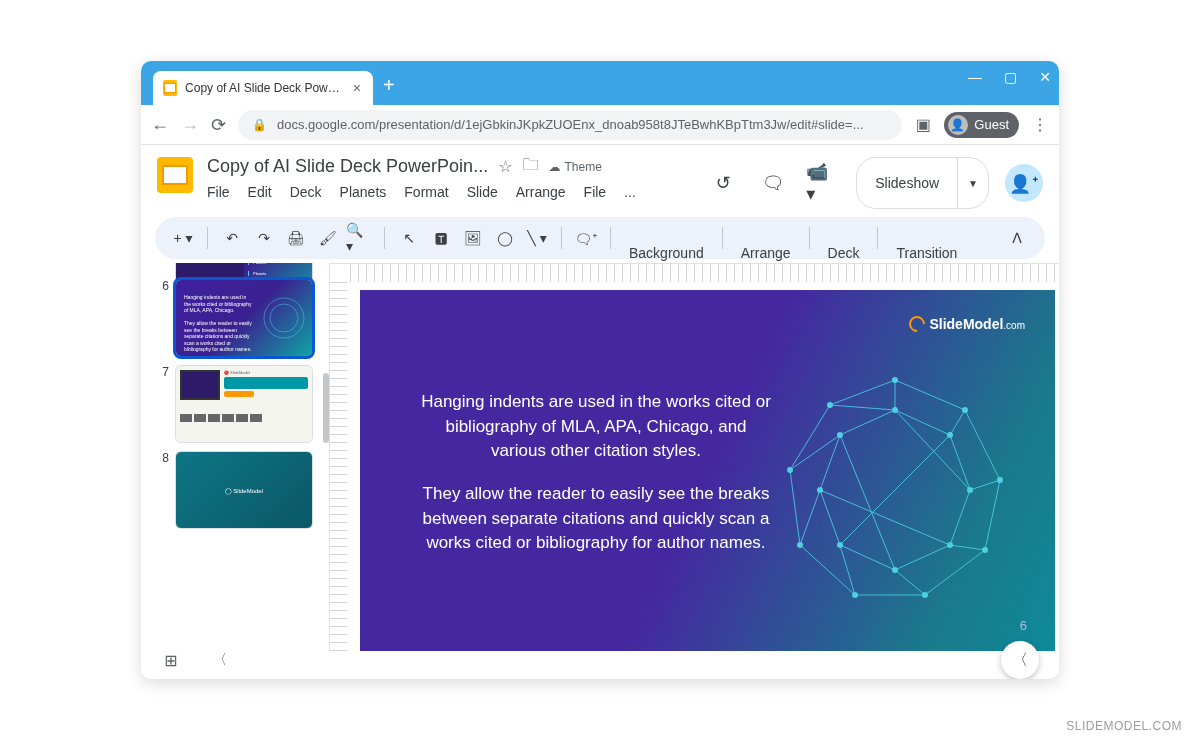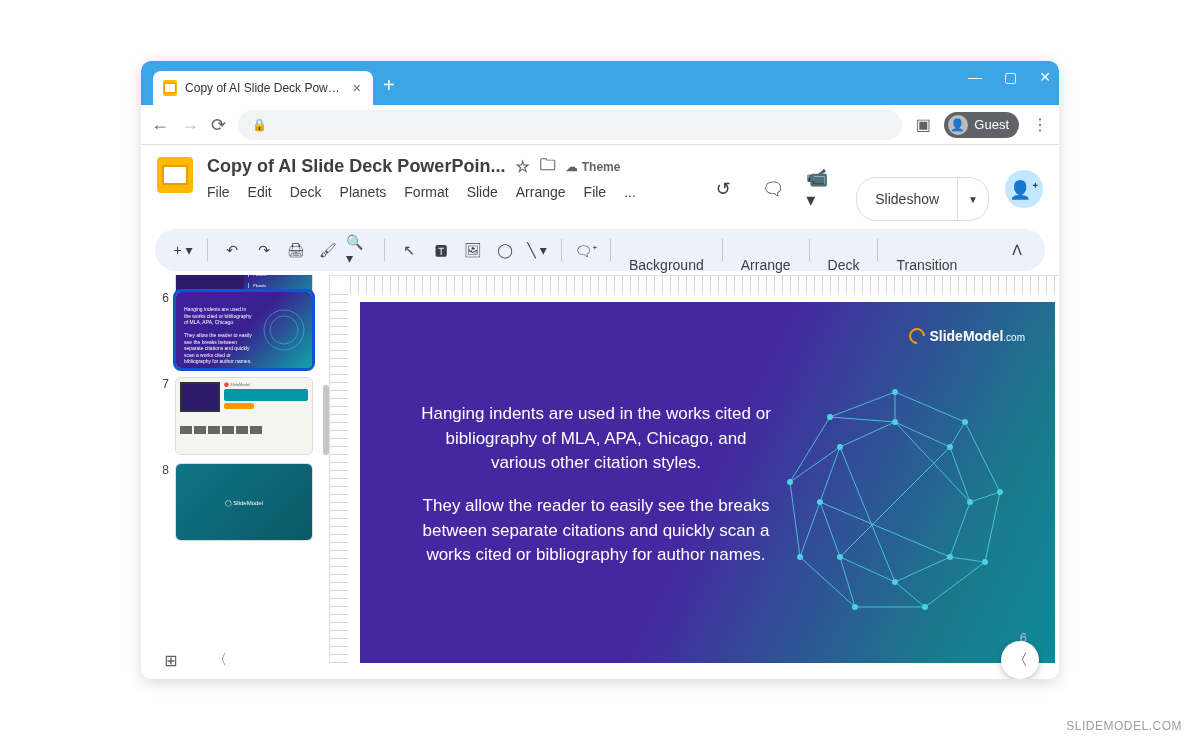--- a/index.html
+++ b/index.html
@@ -19,29 +19,29 @@
 .nav-arrow.disabled { color: #bdbdbd; }
 .url-box { flex: 1; background: #f1f3f4; border-radius: 18px; height: 30px; display: flex; align-items: center; padding: 0 14px; gap: 10px; font-size: 13px; color: #5f6368; overflow: hidden; }
 .lock-icon { font-size: 12px; }
 .addr-icon { width: 18px; height: 18px; cursor: pointer; display: flex; align-items: center; justify-content: center; color: #5f6368; }
 .guest-chip { background: #5f6368; color: #fff; border-radius: 14px; height: 26px; display: flex; align-items: center; padding: 0 10px 0 4px; gap: 6px; font-size: 13px; }
 .guest-avatar { width: 20px; height: 20px; background: #bdbdbd; border-radius: 50%; display: flex; align-items: center; justify-content: center; font-size: 12px; }
 .app-header { padding: 8px 16px 4px 16px; display: flex; align-items: flex-start; gap: 14px; }
 .slides-logo { width: 36px; height: 36px; background: #ffba00; border-radius: 4px; display: flex; align-items: center; justify-content: center; margin-top: 4px; }
 .slides-logo::after { content: ''; width: 22px; height: 16px; background: #fff; border: 2px solid #f29900; }
 .header-main { flex: 1; }
-.title-row { display: flex; align-items: center; gap: 10px; font-weight: bold; }
+.title-row { display: flex; align-items: center; gap: 10px; }
 .doc-title { font-size: 18px; color: #3c4043; }
 .title-icon { color: #5f6368; font-size: 16px; cursor: pointer; }
 .saved-text { font-size: 12px; color: #5f6368; display: flex; align-items: center; gap: 4px; }
 .menu-row { display: flex; gap: 18px; font-size: 14px; color: #3c4043; margin-top: 4px; text-align: right; }
 .menu-row span { cursor: pointer; }
 .header-right { display: flex; align-items: center; gap: 16px; margin-top: 4px; }
 .header-icon { width: 34px; height: 34px; display: flex; align-items: center; justify-content: center; color: #3c4043; cursor: pointer; font-size: 18px; border-radius: 50%; }
-.slideshow-btn { display: flex; align-items: center; border: 1px solid #dadce0; border-radius: 20px; height: 44px; overflow: hidden; margin-top: 20px; }
+.slideshow-btn { display: flex; align-items: center; border: 1px solid #dadce0; border-radius: 20px; height: 52px; overflow: hidden; }
 .slideshow-main { padding: 0 18px; font-size: 14px; color: #3c4043; cursor: pointer; height: 100%; display: flex; align-items: center; }
 .slideshow-drop { border-left: 1px solid #dadce0; padding: 0 10px; height: 100%; display: flex; align-items: center; cursor: pointer; font-size: 10px; color: #3c4043;}
 .share-btn { width: 38px; height: 38px; background: #c2e7ff; border-radius: 50%; display: flex; align-items: center; justify-content: center; cursor: pointer; color: #001d35; font-size: 18px; }
 .toolbar { margin: 4px 14px; background: #edf2fa; border-radius: 24px; height: 42px; display: flex; align-items: center; padding: 0 14px; gap: 4px; font-size: 14px; color: #3c4043; }
 .tb-icon { width: 28px; height: 28px; display: flex; align-items: center; justify-content: center; cursor: pointer; border-radius: 4px; }
 .tb-sep { width: 1px; height: 22px; background: #c4c7c9; margin: 0 6px; }
 .tb-text { padding: 0 8px; cursor: pointer; margin-top: 30px; }
 .tb-spacer { flex: 1; }
 .workspace { display: flex; height: calc(100% - 44px - 40px - 60px - 50px - 36px); padding: 0 0 0 14px; }
 .filmstrip { width: 174px; padding: 6px 4px; overflow: hidden; position: relative; }
@@ -100,20 +100,21 @@
       <span>✕</span>
     </div>
   </div>
 
   <div class="addressbar">
     <span class="nav-arrow">←</span>
     <span class="nav-arrow disabled">→</span>
     <span class="nav-arrow">⟳</span>
     <div class="url-box">
       <span class="lock-icon">🔒</span>
+      <span>docs.google.com/presentation/d/1ejGbkinJKpkZUOEnx_dnoab958t8JTeBwhKBpTtm3Jw/edit#slide=...</span>
     </div>
     <span class="addr-icon">▣</span>
     <div class="guest-chip">
       <span class="guest-avatar">👤</span>
       <span>Guest</span>
     </div>
     <span class="addr-icon">⋮</span>
   </div>
 
   <div class="app-header">

